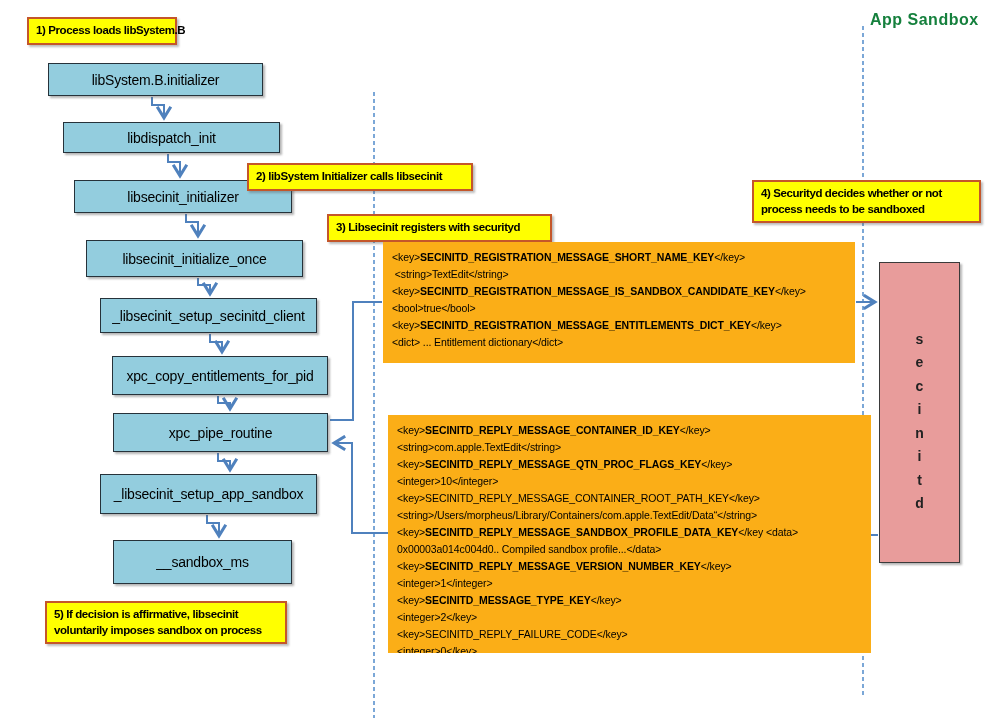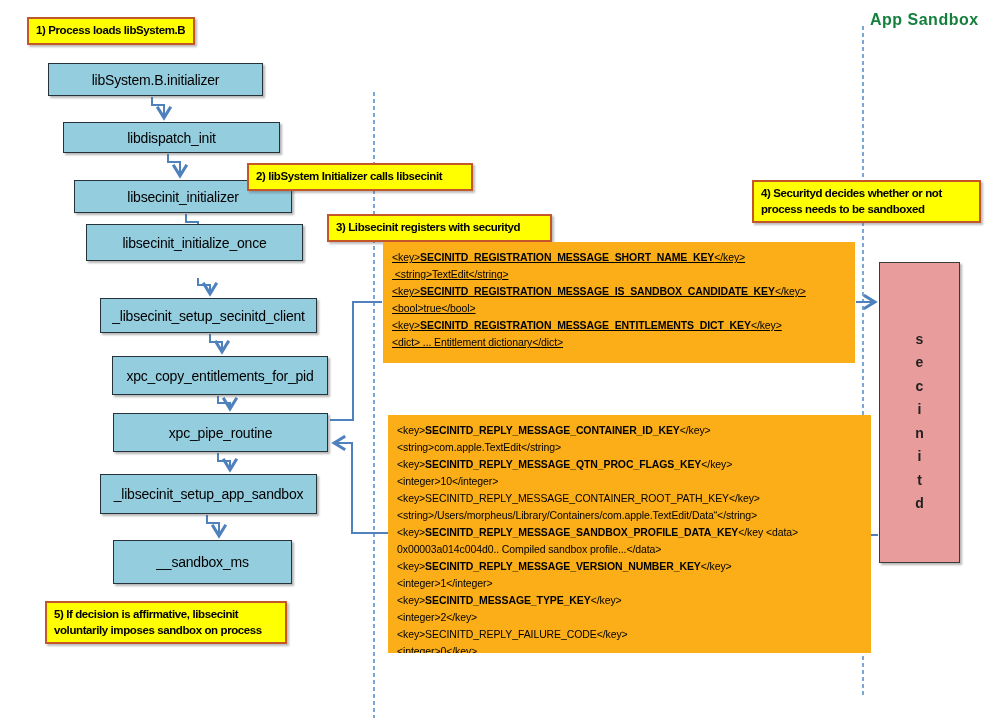--- a/index.html
+++ b/index.html
@@ -37,34 +37,34 @@
     background:var(--daemon-fill);border:1.6px solid var(--daemon-border);
     display:flex;flex-direction:column;align-items:center;justify-content:center;
     padding-top:18px;box-sizing:border-box;
     box-shadow:2px 2px 2px rgba(90,90,90,.45);
   }
   #daemon .lt{font-size:14px;font-weight:700;line-height:23.5px;color:#222;}
   
   #fb1{left:48px;top:63px;width:215px;height:33px;}
   #fb2{left:63px;top:122px;width:217px;height:31px;}
   #fb3{left:74px;top:180px;width:218px;height:33px;}
-  #fb4{left:86px;top:224px;width:217px;height:37px;}
+  #fb4{left:86px;top:240px;width:217px;height:37px;}
   #fb5{left:100px;top:298px;width:217px;height:35px;}
   #fb6{left:112px;top:356px;width:216px;height:39px;}
   #fb7{left:113px;top:413px;width:215px;height:39px;}
   #fb8{left:100px;top:474px;width:217px;height:40px;text-align:center;}
   #fb9{left:113px;top:540px;width:179px;height:44px;}
   
-  #note1{left:27px;top:17px;width:168px;}
+  #note1{left:27px;top:17px;width:150px;}
   #note2{left:247px;top:163px;width:226px;}
   #note3{left:327px;top:214px;width:225px;}
   #note4{left:752px;top:180px;width:229px;}
   #note5{left:45px;top:601px;width:242px;}
   
-  #msg1{left:383px;top:242px;width:472px;height:121px;text-decoration:underline;}
+  #msg1{left:383px;top:242px;width:472px;height:121px;}
   #msg2{left:388px;top:415px;width:483px;height:238px;}
 </style>
 </head>
 <body>
 
 <div id="canvas">
 
   <div id="title">App Sandbox</div>
 
   <svg class="layer" width="997" height="725">

